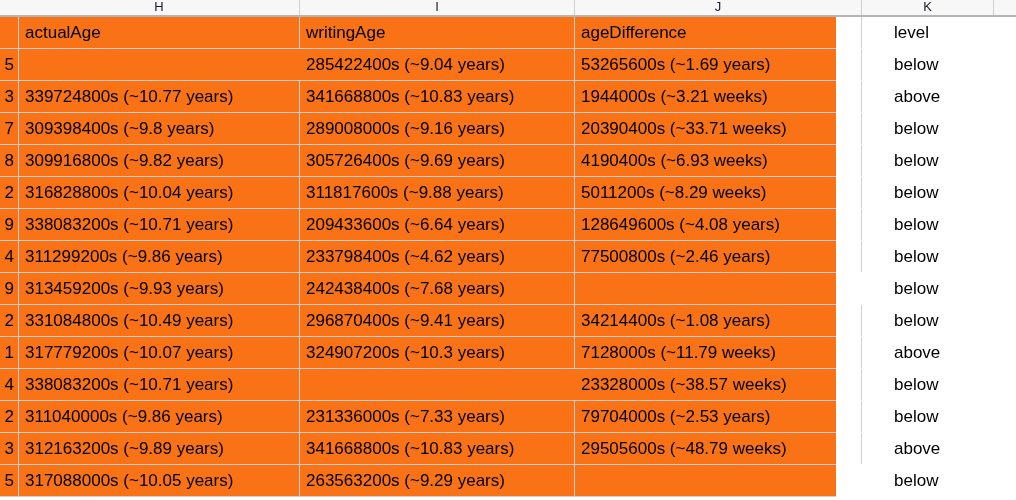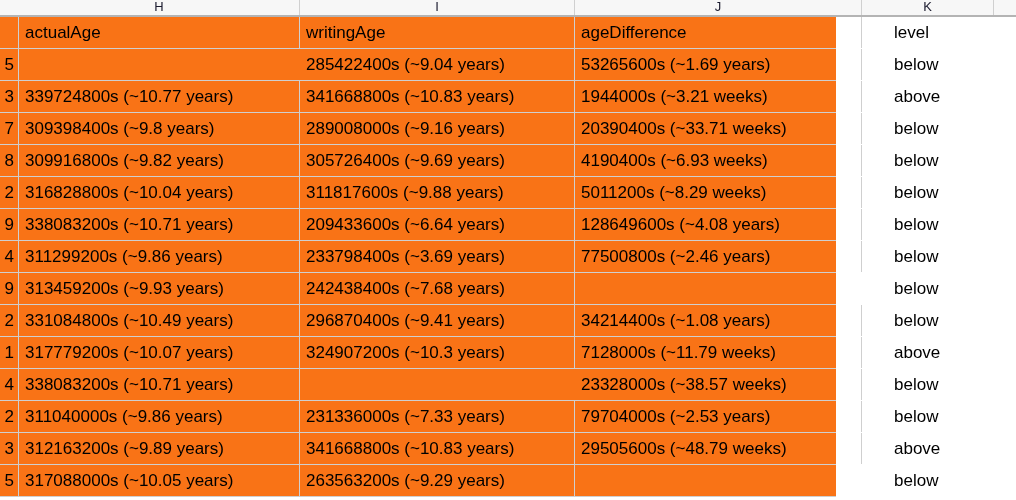--- a/index.html
+++ b/index.html
@@ -164,21 +164,21 @@
         <div class="cell clip-left">9</div>
         <div class="cell col-h">338083200s (~10.71 years)</div>
         <div class="cell col-i">209433600s (~6.64 years)</div>
         <div class="cell col-j">128649600s (~4.08 years)</div>
         <div class="cell col-k">below</div>
         <div class="cell col-l"></div>
       </div>
       <div class="row" style="top: 224px;">
         <div class="cell clip-left">4</div>
         <div class="cell col-h">311299200s (~9.86 years)</div>
-        <div class="cell col-i">233798400s (~3.69 years)</div>
+        <div class="cell col-i">233798400s (~4.62 years)</div>
         <div class="cell col-j">77500800s (~2.46 years)</div>
         <div class="cell col-k">below</div>
         <div class="cell col-l"></div>
       </div>
       <div class="row" style="top: 256px;">
         <div class="cell clip-left">9</div>
         <div class="cell col-h">313459200s (~9.93 years)</div>
         <div class="cell col-i">242438400s (~7.68 years)</div>
         <div class="cell col-k">below</div>
         <div class="cell col-l"></div>

